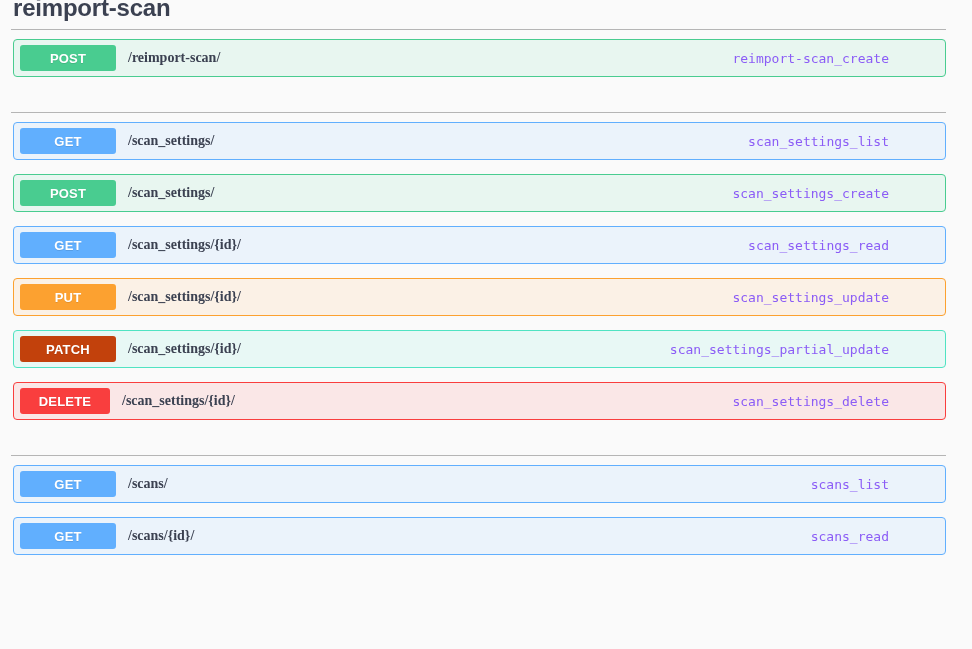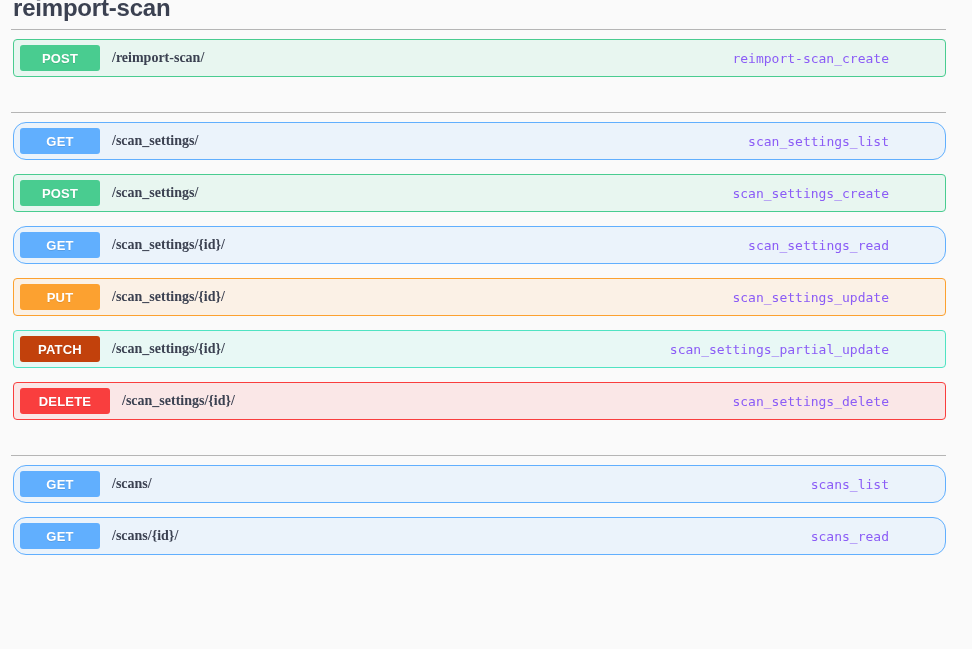--- a/index.html
+++ b/index.html
@@ -55,21 +55,21 @@
     margin: 0 26px 14px 13px;
     border-radius: 4px;
     border: 1px solid transparent;
     box-sizing: border-box;
     cursor: pointer;
   }
   .op:last-child { margin-bottom: 0; }
 
   .op-method {
     flex: 0 0 auto;
-    width: 80px;
+    width: 96px;
     height: 26px;
     margin-left: 6px;
     border-radius: 3px;
     display: flex;
     align-items: center;
     justify-content: center;
     font-family: "Liberation Sans", sans-serif;
     font-size: 13px;
     font-weight: bold;
     color: #ffffff;
@@ -95,21 +95,21 @@
     flex: 0 0 auto;
     margin-right: 56px;
     font-family: "DejaVu Sans Mono", monospace;
     font-size: 13px;
     font-weight: normal;
     color: #8b5cf6;
     white-space: nowrap;
   }
 
   
-  .op.get    { background: #ebf3fb; border-color: #61affe; border-radius: 13px; }
+  .op.get    { background: #ebf3fb; border-color: #61affe; }
   .op.get .op-method    { background: #61affe; }
 
   .op.post   { background: #e8f6f0; border-color: #49cc90; }
   .op.post .op-method   { background: #49cc90; }
 
   .op.put    { background: #fbf1e6; border-color: #fca130; align-items: center; }
   .op.put .op-method    { background: #fca130; }
 
   .op.patch  { background: #e8f8f5; border-color: #50e3c2; }
   .op.patch .op-method  { background: #c2410c; }

